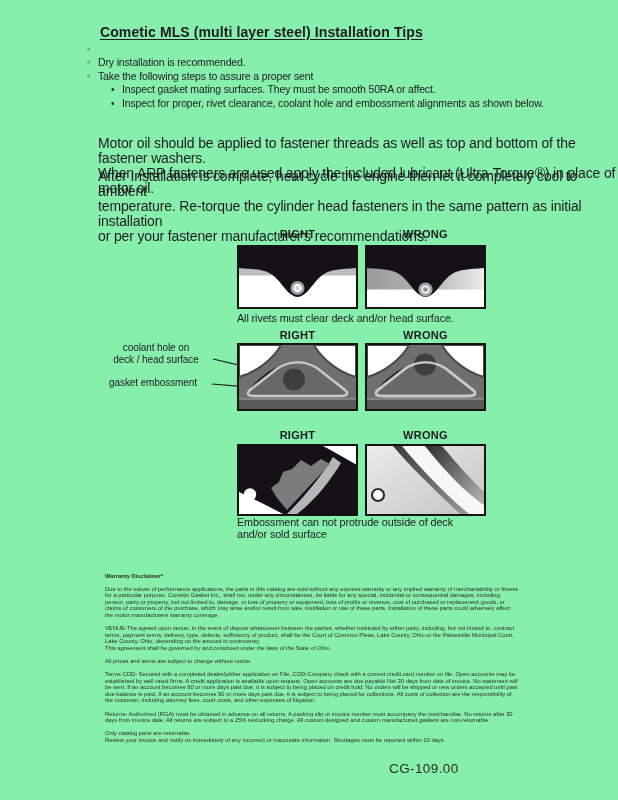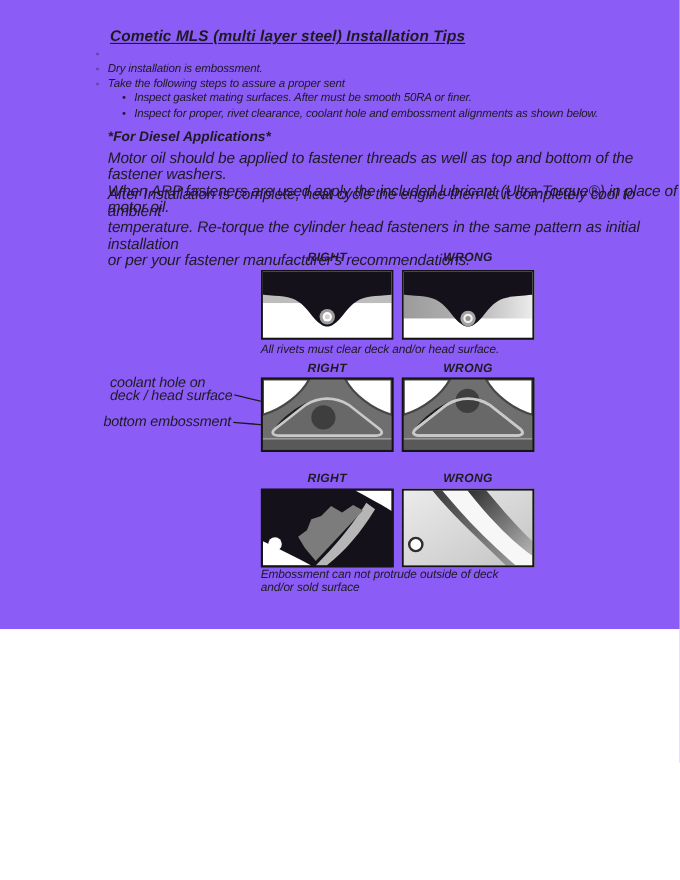--- a/index.html
+++ b/index.html
@@ -1,33 +1,33 @@
 <!DOCTYPE html>
 <html><head>
 <meta charset="utf-8">
 <style>
   html,body{margin:0;padding:0;background:#fff;}
-  .page{position:relative;width:618px;height:572px;background:#8b5cf6;overflow:hidden;
-        font-family:"Liberation Sans", sans-serif;color:#1d1a22;font-style:italic;}
+  .page{position:relative;width:618px;height:800px;background:#86efac;overflow:hidden;
+        font-family:"Liberation Sans", sans-serif;color:#1d1a22;}
   .abs{position:absolute;}
   .title{left:100px;top:24px;font-size:14px;font-weight:bold;letter-spacing:0.1px;
          text-decoration:underline;text-underline-offset:2px;white-space:nowrap;}
   .bullets{left:87px;top:43px;font-size:10.5px;letter-spacing:-0.15px;line-height:13.4px;}
   .bullet-row{display:flex;align-items:flex-start;white-space:nowrap;}
   .bullet-glyph{width:11px;flex:0 0 11px;font-size:9px;line-height:13.4px;}
   .sub{margin-left:24px;}
   .sub .bullet-glyph{font-size:10px;}
   .h2{left:98px;top:117px;font-size:12.5px;font-weight:bold;white-space:nowrap;}
   .body-par{left:98px;font-size:14px;letter-spacing:-0.15px;line-height:15px;
             white-space:pre-line;}
   .p1{top:136px;} .p2{top:169px;} .p3{top:206px;}
   .dg-header{width:121px;text-align:center;font-size:11px;font-weight:bold;letter-spacing:0.3px;}
   .dg-caption{font-size:10.8px;letter-spacing:-0.1px;line-height:12px;white-space:pre-line;}
   .panel{width:121px;}
-  .dg-label{font-size:13px;letter-spacing:-0.1px;line-height:11.5px;text-align:left;
+  .dg-label{font-size:10px;letter-spacing:-0.1px;line-height:11.5px;text-align:center;
             white-space:pre-line;}
   .fineprint{left:105px;top:573px;width:414px;font-size:5.8px;line-height:6.6px;
              letter-spacing:0;color:#2c2c2c;}
   .fineprint .fp-h{font-weight:bold;margin:0 0 6px 0;}
   .fineprint p{margin:0 0 6.5px 0;white-space:pre-line;}
   .page-num{left:389px;top:761px;font-size:13.5px;letter-spacing:0.4px;color:#2b2b2b;}
   svg{display:block;}
 </style>
 </head>
 <body>
@@ -35,37 +35,36 @@
 <div class="page">
 
   <div class="abs title">Cometic MLS (multi layer steel) Installation Tips</div>
 
   <div class="abs bullets">
     <div class="bullet-row">
       <span class="bullet-glyph">◦</span>
     </div>
     <div class="bullet-row">
       <span class="bullet-glyph">◦</span>
-      <span>Dry installation is embossment.</span>
+      <span>Dry installation is recommended.</span>
     </div>
     <div class="bullet-row">
       <span class="bullet-glyph">◦</span>
       <span>Take the following steps to assure a proper sent</span>
     </div>
     <div class="bullet-row sub">
       <span class="bullet-glyph">•</span>
-      <span>Inspect gasket mating surfaces.  After must be smooth 50RA or finer.</span>
+      <span>Inspect gasket mating surfaces.  They must be smooth 50RA or affect.</span>
     </div>
     <div class="bullet-row sub">
       <span class="bullet-glyph">•</span>
       <span>Inspect for proper, rivet clearance, coolant hole and embossment alignments as shown below.</span>
     </div>
   </div>
 
-  <div class="abs h2">*For Diesel Applications*</div>
   <div class="abs body-par p1">Motor oil should be applied to fastener threads as well as top and bottom of the fastener washers.
 When ARP fasteners are used apply the included lubricant (Ultra-Torque®) in place of motor oil.</div>
   <div class="abs body-par p2">After Installation is complete, heat cycle the engine then let it completely cool to ambient
 temperature. Re-torque the cylinder head fasteners in the same pattern as initial installation
 or per your fastener manufacturer's recommendations.</div>
 
   <div class="abs dg-header" style="left:237px;top:228px;">RIGHT</div>
   <div class="abs dg-header" style="left:365px;top:228px;">WRONG</div>
 
   <div class="abs panel" style="left:237px;top:245px;">
@@ -99,21 +98,21 @@
     </svg>
   </div>
 
   <div class="abs dg-caption" style="left:237px;top:312px;">All rivets must clear deck and/or head surface.</div>
 
   <div class="abs dg-header" style="left:237px;top:329px;">RIGHT</div>
   <div class="abs dg-header" style="left:365px;top:329px;">WRONG</div>
 
   <div class="abs dg-label" style="left:100px;top:342px;width:112px;">coolant hole on
 deck / head surface</div>
-  <div class="abs dg-label" style="left:94px;top:377px;width:118px;">bottom embossment</div>
+  <div class="abs dg-label" style="left:94px;top:377px;width:118px;">gasket embossment</div>
 
   <svg class="abs" style="left:205px;top:350px;" width="165" height="45" viewBox="0 0 165 45">
     <line x1="8" y1="9" x2="88" y2="28" stroke="#1a1a1a" stroke-width="1.2"></line>
     <circle cx="89" cy="28.3" r="2" fill="#ffffff"></circle>
     <line x1="7" y1="34" x2="63" y2="38.5" stroke="#1a1a1a" stroke-width="1.2"></line>
   </svg>
 
   <div class="abs panel" style="left:237px;top:343px;">
     <svg width="121" height="68" viewBox="0 0 121 68">
       <rect width="121" height="68" fill="#6f6f6f"></rect>

